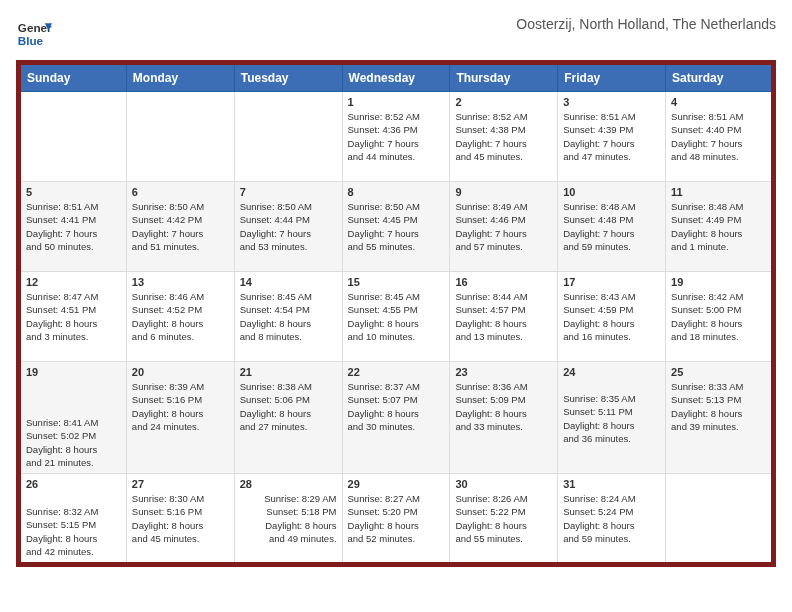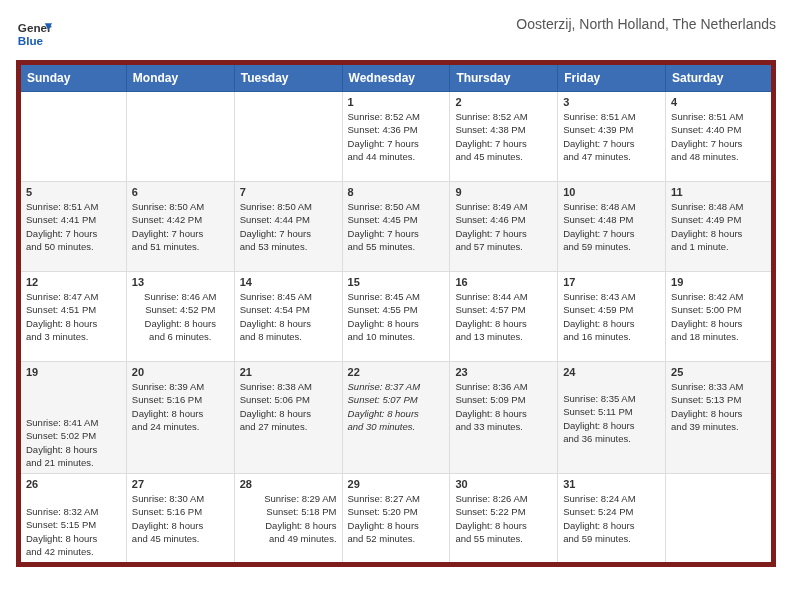--- a/index.html
+++ b/index.html
@@ -197,21 +197,21 @@
       <tr>
         <td>
           <span class="day-num">12</span>
           <div class="day-info" style="white-space: pre-line;">Sunrise: 8:47 AM
 Sunset: 4:51 PM
 Daylight: 8 hours
 and 3 minutes.</div>
         </td>
         <td>
           <span class="day-num">13</span>
-          <div class="day-info" style="white-space: pre-line; text-align: center;">Sunrise: 8:46 AM
+          <div class="day-info" style="white-space: pre-line;">Sunrise: 8:46 AM
 Sunset: 4:52 PM
 Daylight: 8 hours
 and 6 minutes.</div>
         </td>
         <td>
           <span class="day-num">14</span>
           <div class="day-info" style="white-space: pre-line;">Sunrise: 8:45 AM
 Sunset: 4:54 PM
 Daylight: 8 hours
 and 8 minutes.</div>
@@ -262,21 +262,21 @@
         </td>
         <td>
           <span class="day-num">21</span>
           <div class="day-info" style="white-space: pre-line;">Sunrise: 8:38 AM
 Sunset: 5:06 PM
 Daylight: 8 hours
 and 27 minutes.</div>
         </td>
         <td>
           <span class="day-num">22</span>
-          <div class="day-info" style="white-space: pre-line; font-style: italic;">Sunrise: 8:37 AM
+          <div class="day-info" style="white-space: pre-line;">Sunrise: 8:37 AM
 Sunset: 5:07 PM
 Daylight: 8 hours
 and 30 minutes.</div>
         </td>
         <td>
           <span class="day-num">23</span>
           <div class="day-info" style="white-space: pre-line;">Sunrise: 8:36 AM
 Sunset: 5:09 PM
 Daylight: 8 hours
 and 33 minutes.</div>

